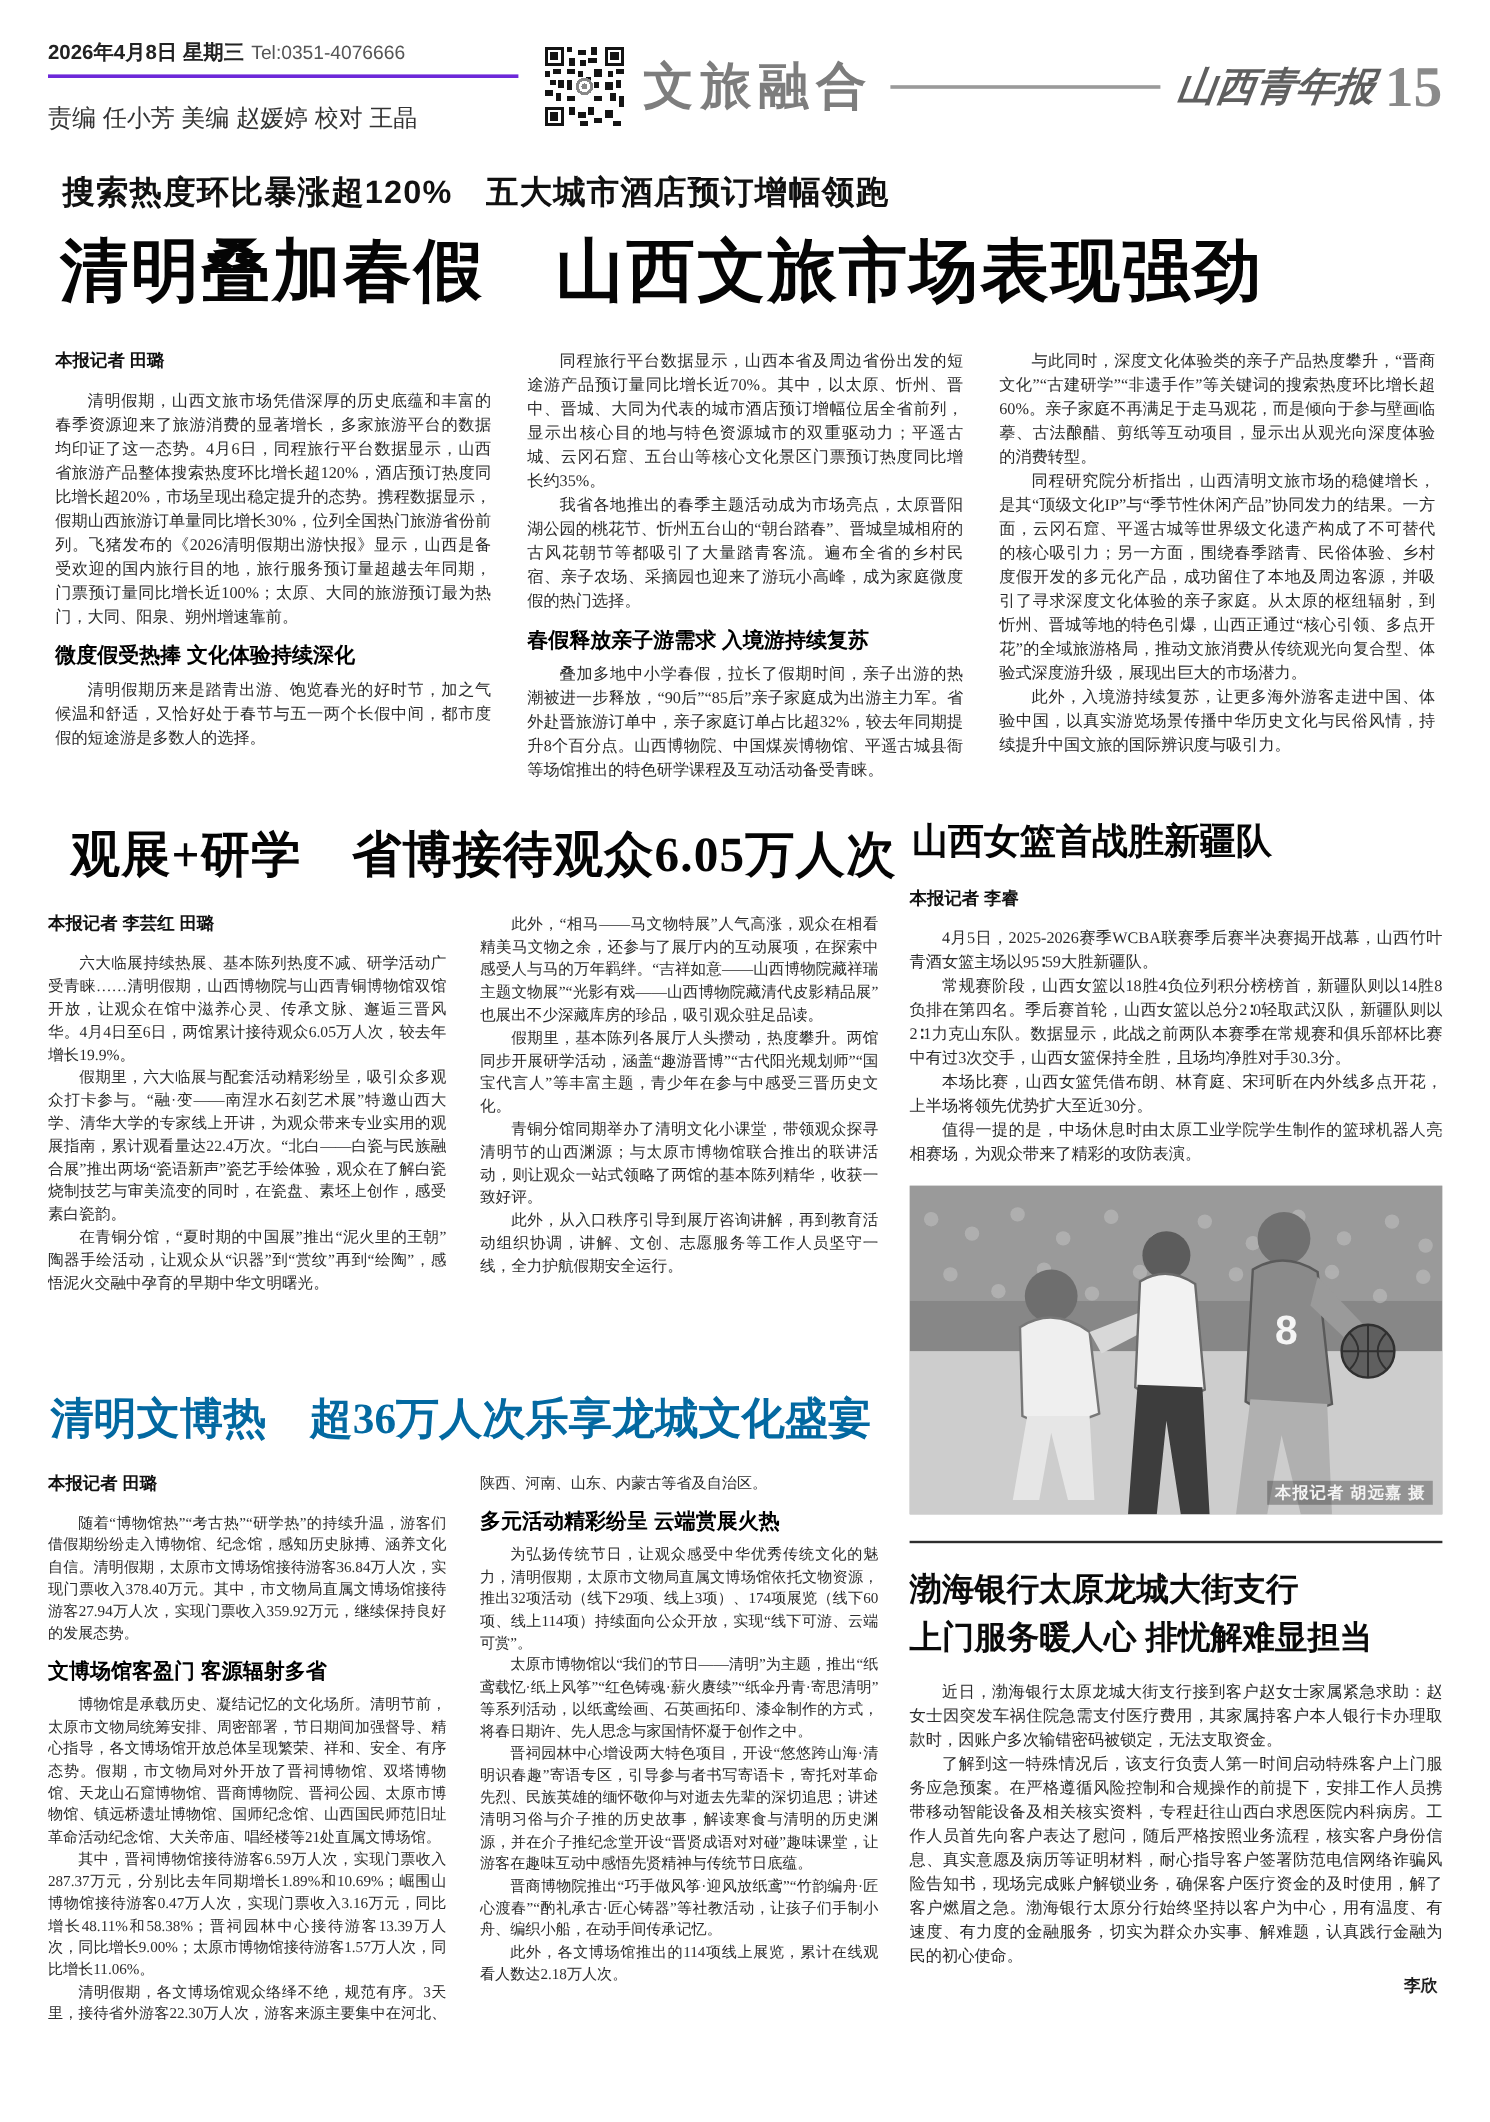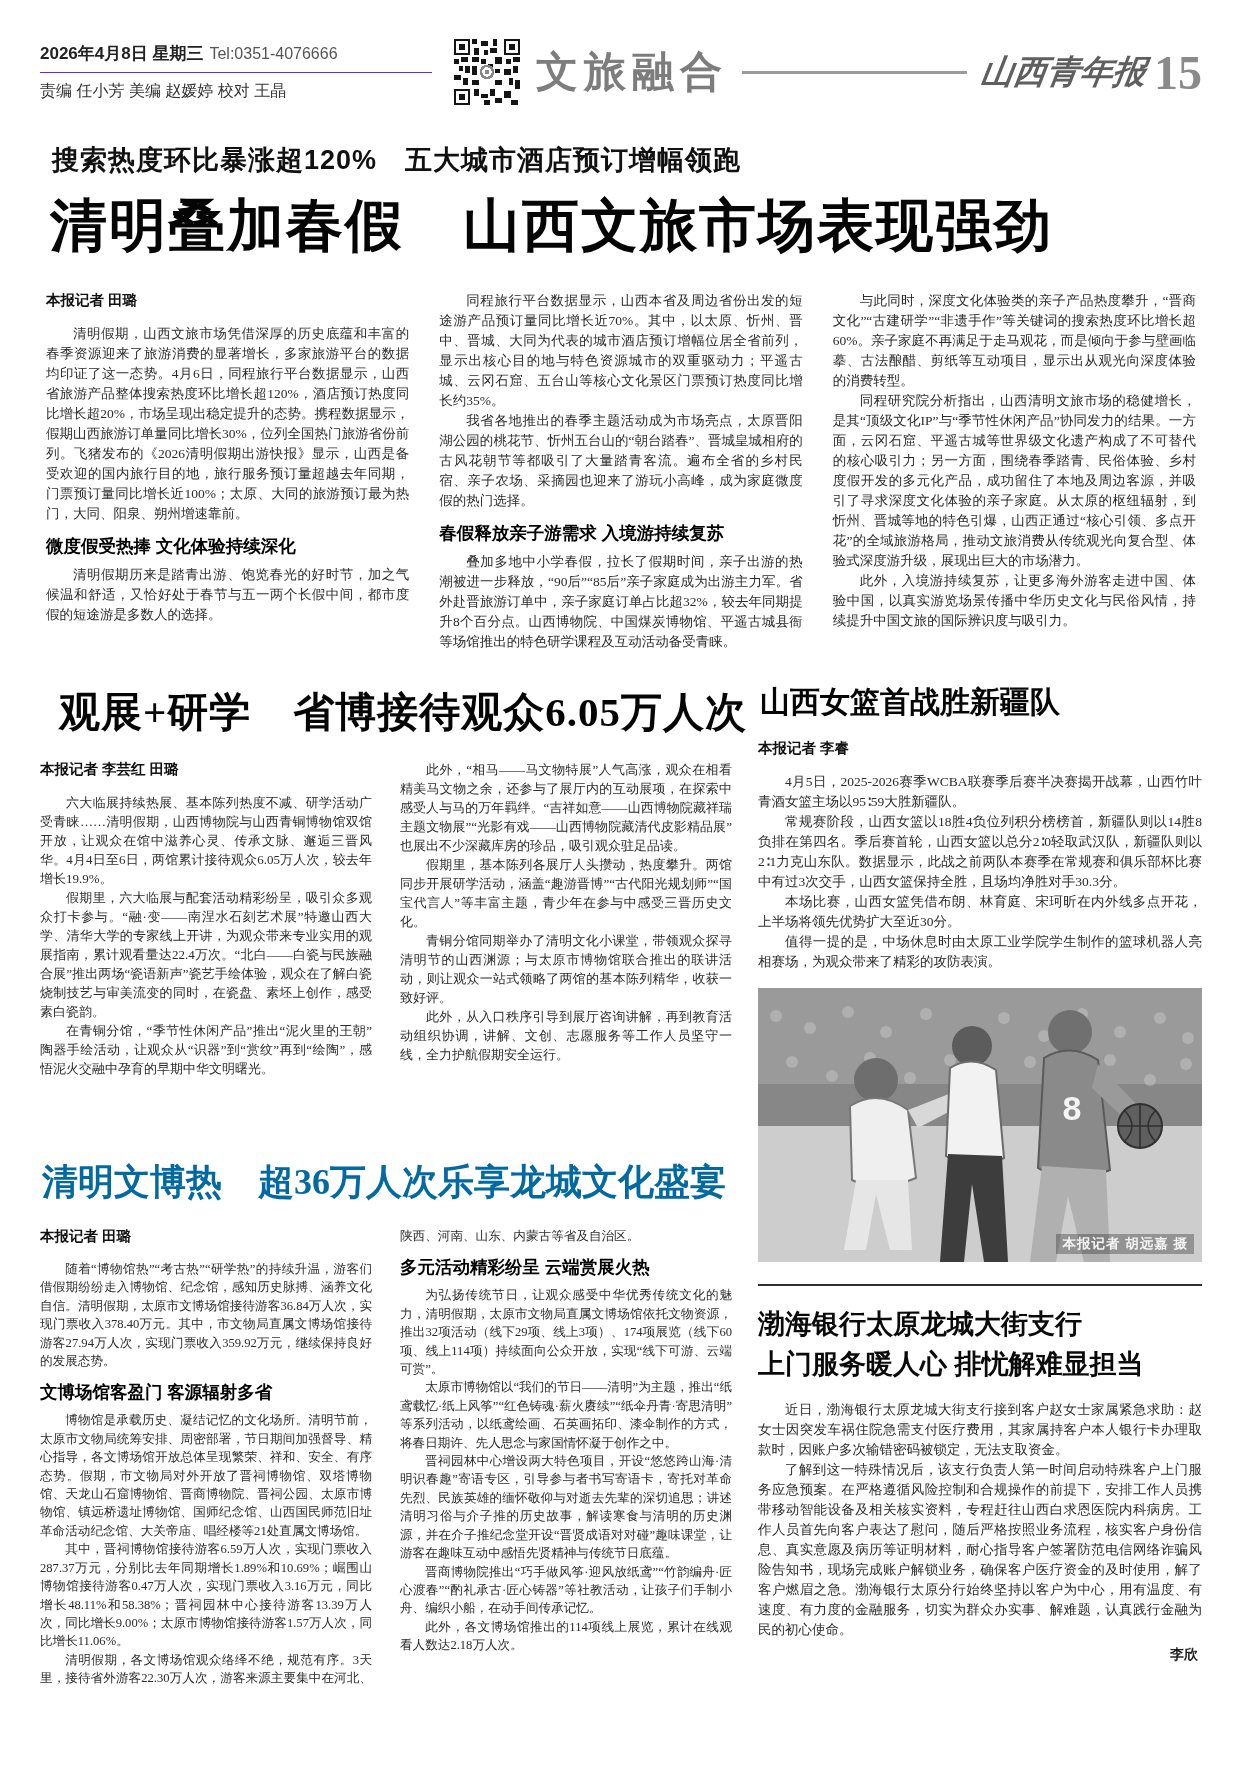--- a/index.html
+++ b/index.html
@@ -6,23 +6,23 @@
   html,body { background:#e8e8e8; }
   .page {
     width:1242px; height:1768px; margin:0 auto; background:#ffffff;
     padding:30px 40px 24px; overflow:hidden; position:relative;
     font-family:"Liberation Serif","DejaVu Serif",serif; color:#1d1d1d;
   }
   
   .hdr { display:flex; align-items:center; height:84px; }
   .hdr-left { width:392px; }
   .hdr-date-row { font-family:"Liberation Sans",sans-serif; font-size:17px; font-weight:bold;
-    color:#222; padding-bottom:7px; border-bottom:1px solid #6d28d9; white-space:nowrap;}
+    color:#222; padding-bottom:7px; border-bottom:3px solid #6d28d9; white-space:nowrap;}
   .hdr-date-row .tel { font-weight:normal; color:#555; font-size:16px; margin-left:6px;}
-  .hdr-editors { font-family:"Liberation Sans",sans-serif; font-size:16px; color:#333; padding-top:8px; }
+  .hdr-editors { font-family:"Liberation Sans",sans-serif; font-size:20px; color:#333; padding-top:20px; }
   .hdr-right { flex:1; display:flex; align-items:center; margin-left:22px; }
   .qr { width:66px; height:66px; flex:0 0 auto; }
   .section-title { font-family:"Liberation Sans",sans-serif; font-weight:bold;
     font-size:42px; color:#7d7d7d; letter-spacing:6px; margin:0 14px 0 16px; white-space:nowrap; }
   .hdr-rule { flex:1; height:3px; background:#9a9a9a; }
   .masthead { font-family:"DejaVu Serif",serif; font-style:italic; font-weight:bold;
     font-size:33px; color:#5f5f5f; margin:0 8px 0 14px; white-space:nowrap; transform:skewX(-8deg); }
   .page-num { font-family:"Liberation Serif",serif; font-weight:bold; font-size:48px; color:#8a8a8a; }
   
   .kicker { font-family:"Liberation Sans",sans-serif; font-weight:bold; font-size:27px;
@@ -157,21 +157,21 @@
   <div class="lower">
 
     <div class="col-left">
 
       <section>
         <h2 class="h2">观展+研学　省博接待观众6.05万人次</h2>
         <div class="cols2 art2-body">
           <div class="byline">本报记者 李芸红 田璐</div>
           <p class="para">六大临展持续热展、基本陈列热度不减、研学活动广受青睐……清明假期，山西博物院与山西青铜博物馆双馆开放，让观众在馆中滋养心灵、传承文脉、邂逅三晋风华。4月4日至6日，两馆累计接待观众6.05万人次，较去年增长19.9%。</p>
           <p class="para">假期里，六大临展与配套活动精彩纷呈，吸引众多观众打卡参与。“融·变——南涅水石刻艺术展”特邀山西大学、清华大学的专家线上开讲，为观众带来专业实用的观展指南，累计观看量达22.4万次。“北白——白瓷与民族融合展”推出两场“瓷语新声”瓷艺手绘体验，观众在了解白瓷烧制技艺与审美流变的同时，在瓷盘、素坯上创作，感受素白瓷韵。</p>
-          <p class="para">在青铜分馆，“季节性休闲产品”推出“泥火里的王朝”陶器手绘活动，让观众从“识器”到“赏纹”再到“绘陶”，感悟泥火交融中孕育的早期中华文明曙光。</p>
+          <p class="para">在青铜分馆，“夏时期的中国展”推出“泥火里的王朝”陶器手绘活动，让观众从“识器”到“赏纹”再到“绘陶”，感悟泥火交融中孕育的早期中华文明曙光。</p>
           <p class="para">此外，“相马——马文物特展”人气高涨，观众在相看精美马文物之余，还参与了展厅内的互动展项，在探索中感受人与马的万年羁绊。“吉祥如意——山西博物院藏祥瑞主题文物展”“光影有戏——山西博物院藏清代皮影精品展”也展出不少深藏库房的珍品，吸引观众驻足品读。</p>
           <p class="para">假期里，基本陈列各展厅人头攒动，热度攀升。两馆同步开展研学活动，涵盖“趣游晋博”“古代阳光规划师”“国宝代言人”等丰富主题，青少年在参与中感受三晋历史文化。</p>
           <p class="para">青铜分馆同期举办了清明文化小课堂，带领观众探寻清明节的山西渊源；与太原市博物馆联合推出的联讲活动，则让观众一站式领略了两馆的基本陈列精华，收获一致好评。</p>
           <p class="para">此外，从入口秩序引导到展厅咨询讲解，再到教育活动组织协调，讲解、文创、志愿服务等工作人员坚守一线，全力护航假期安全运行。</p>
         </div>
       </section>
 
       <section>
         <h2 class="h2b">清明文博热　超36万人次乐享龙城文化盛宴</h2>
         <div class="cols2 art4-body">

